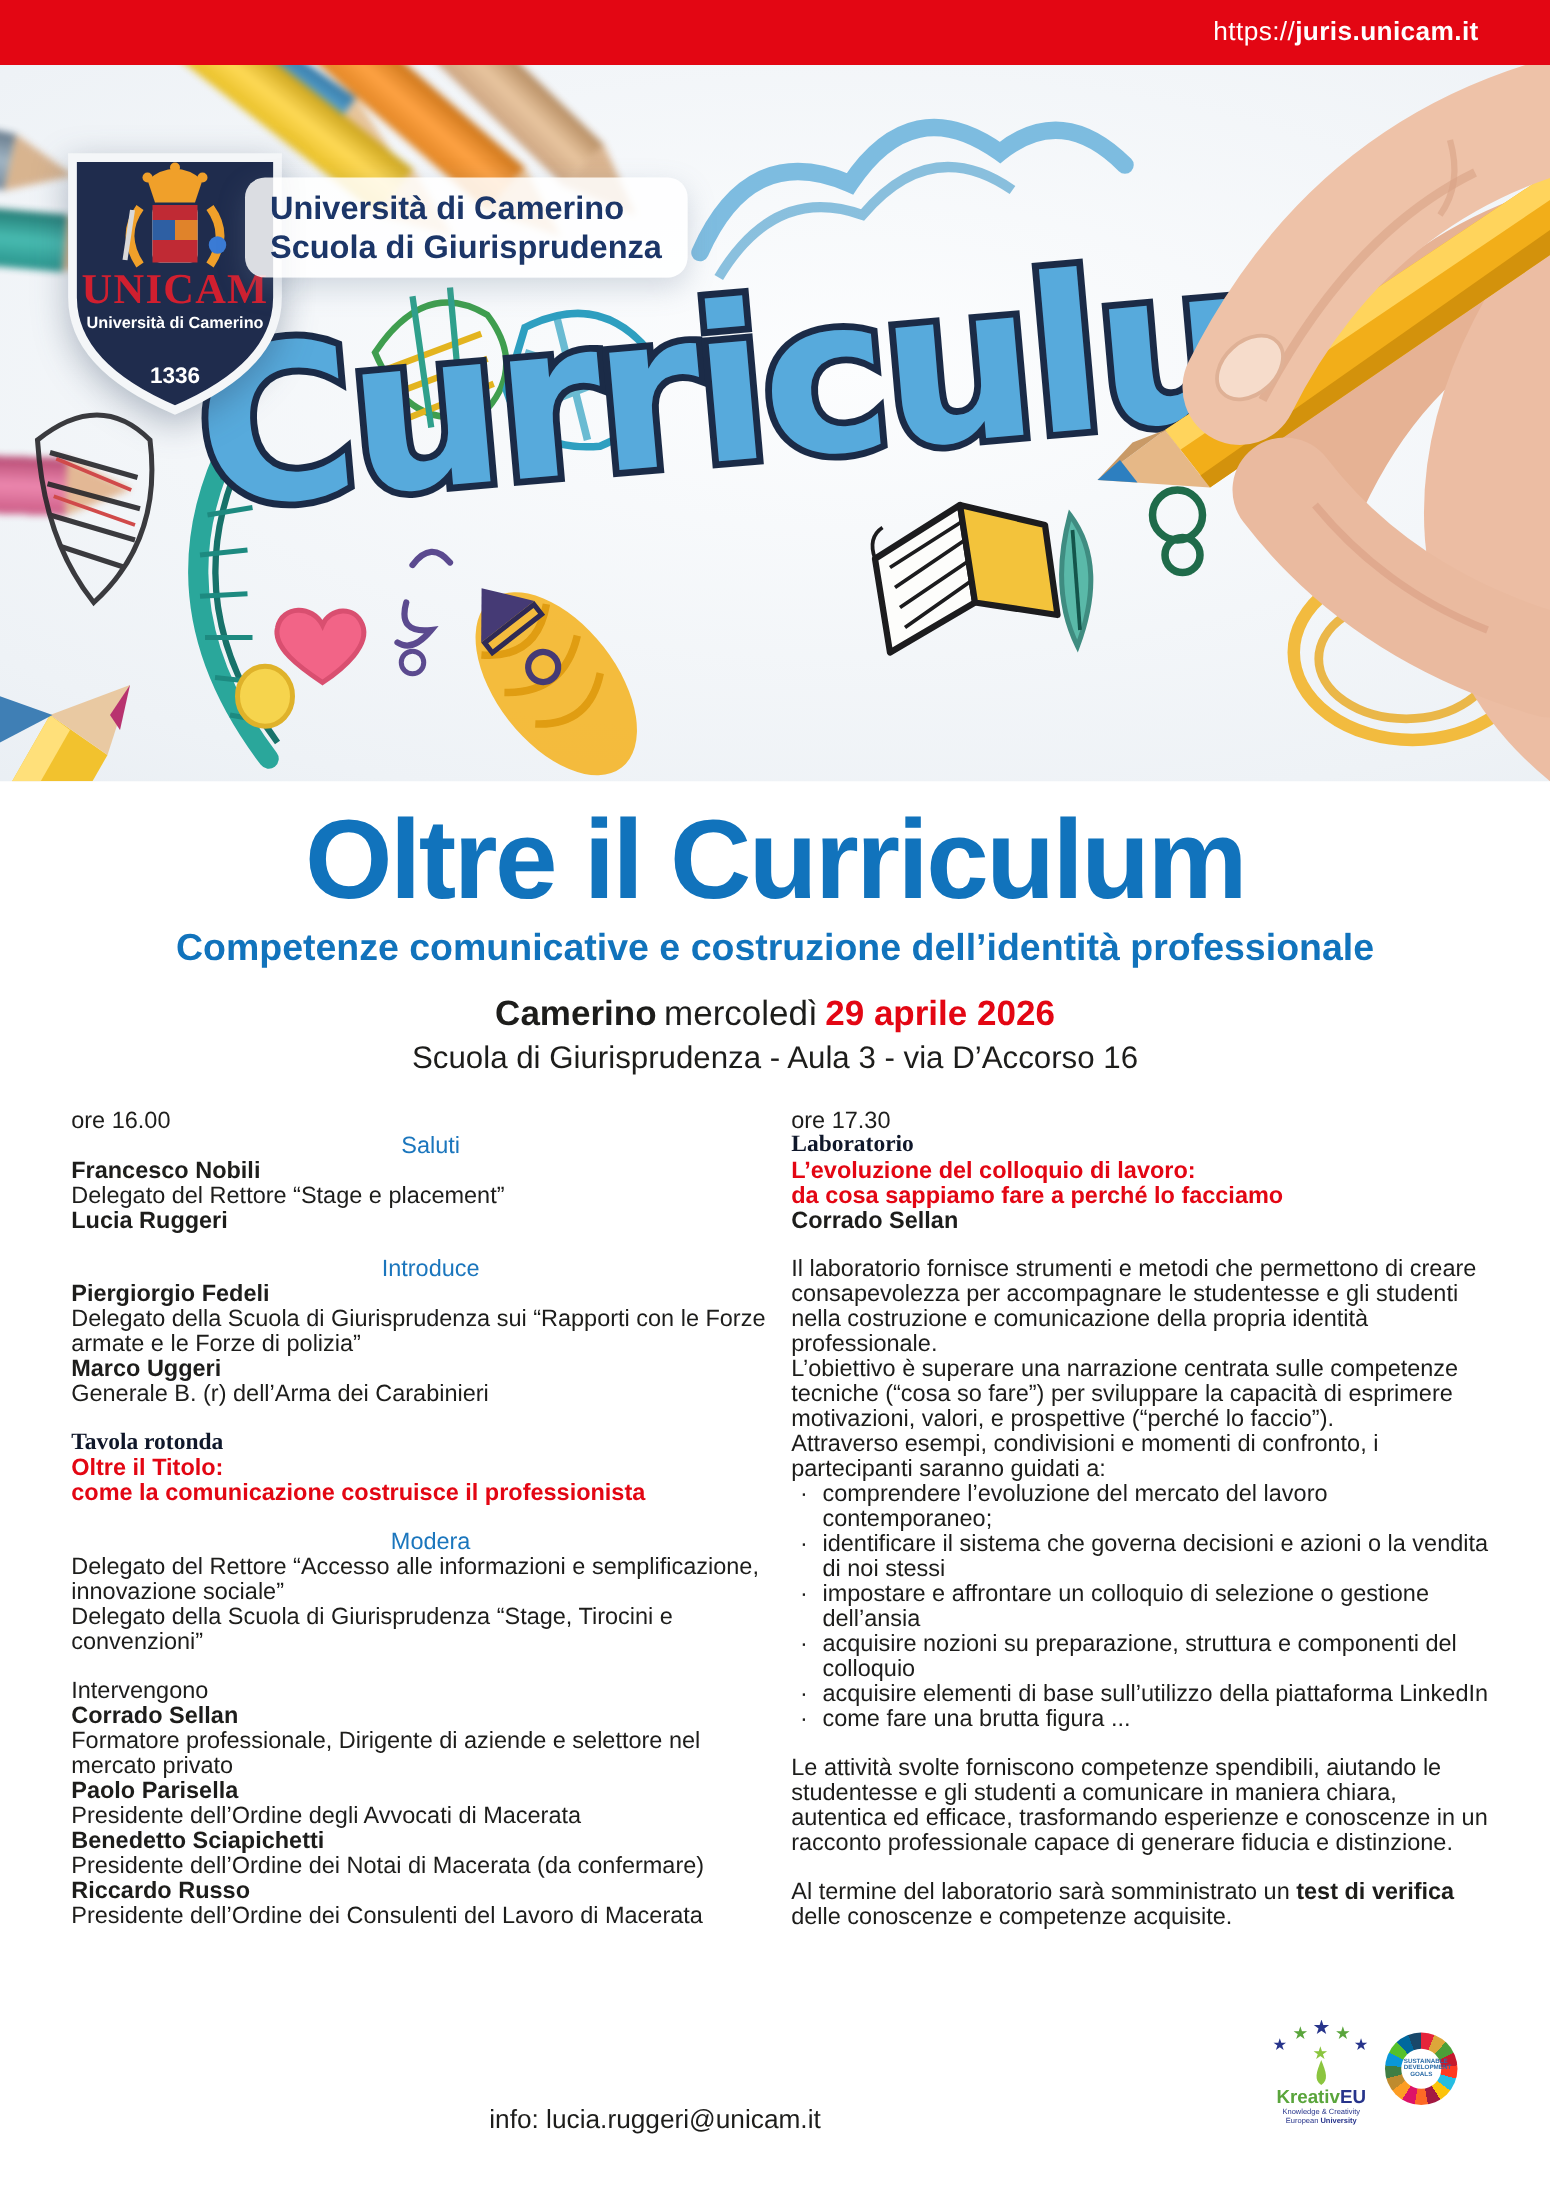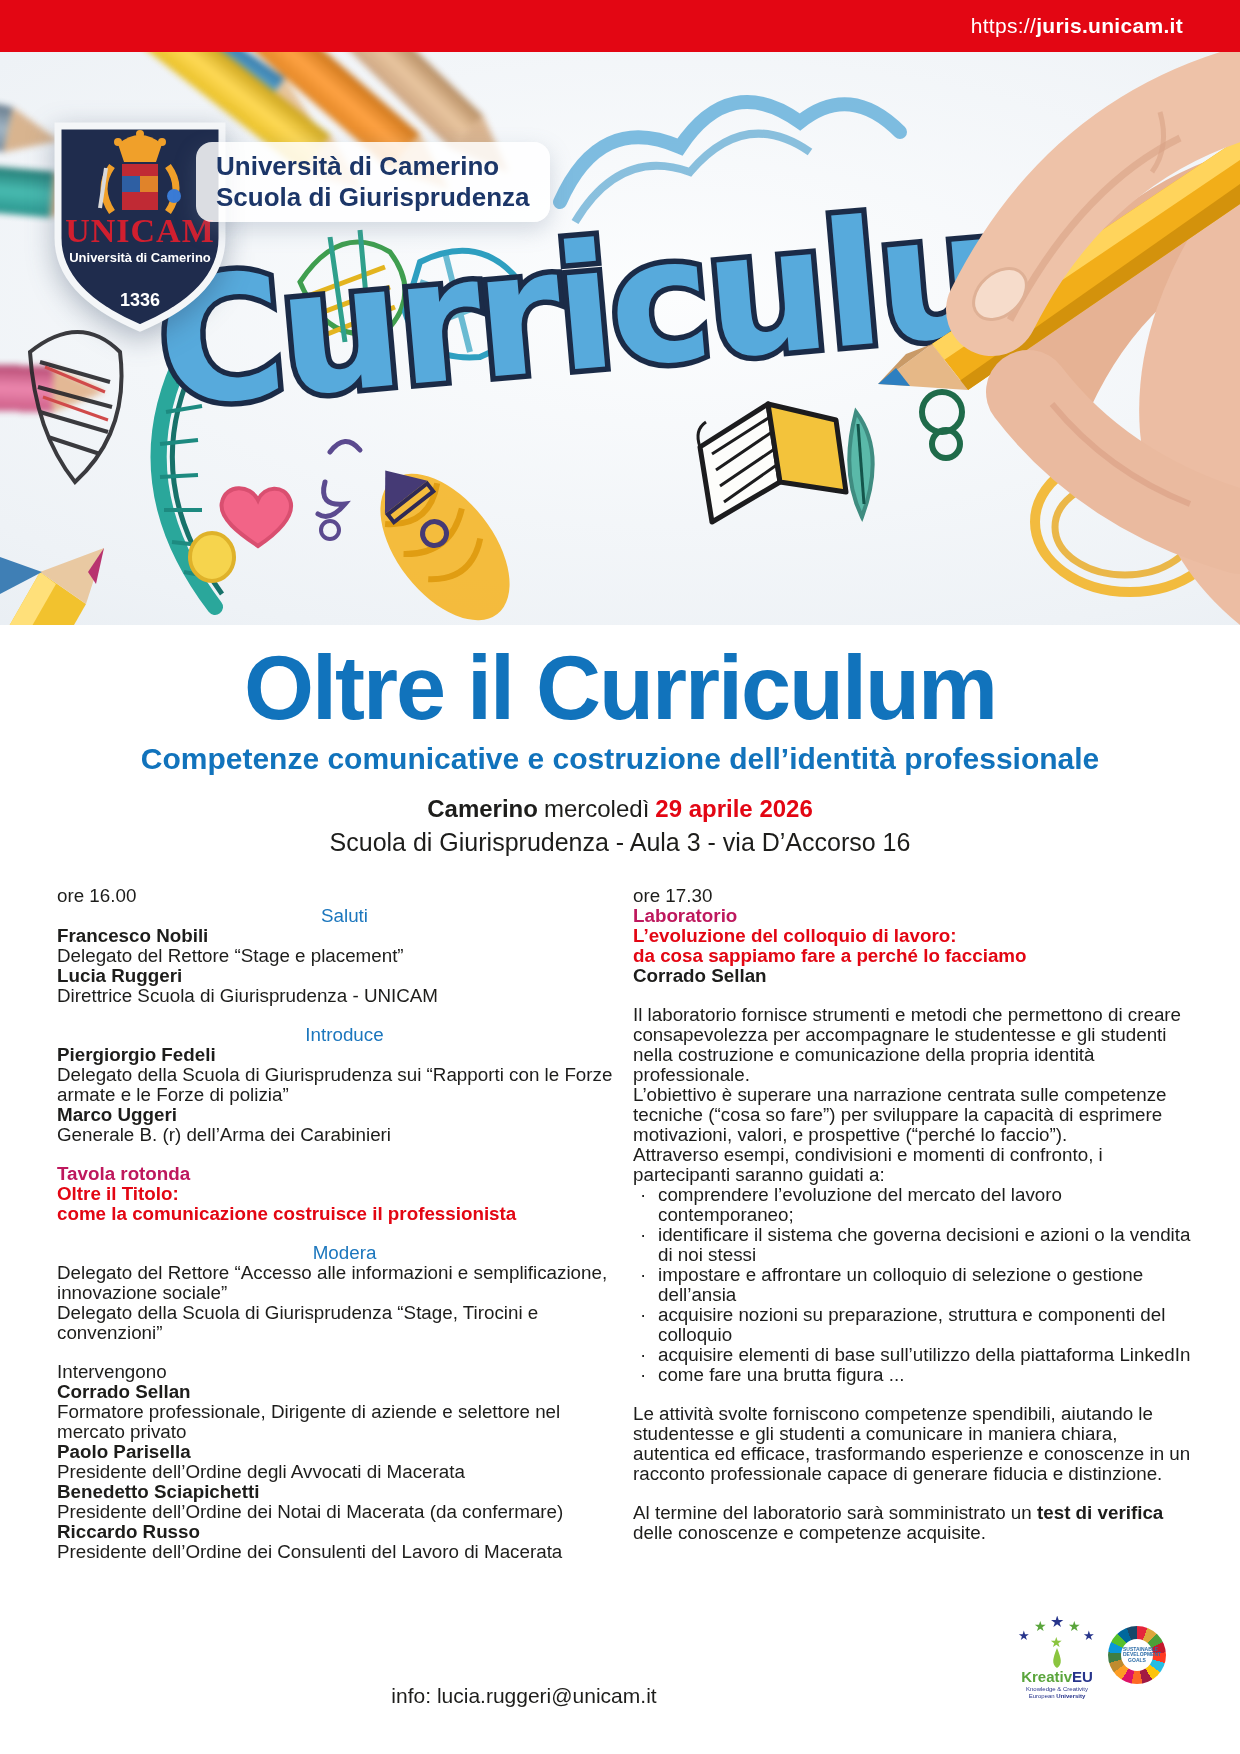--- a/index.html
+++ b/index.html
@@ -27,34 +27,34 @@
   .badge{position:absolute;left:50px;top:66px;filter:drop-shadow(0 8px 14px rgba(40,60,90,.35));}
   .pill{position:absolute;left:196px;top:90px;background:rgba(255,255,255,.84);border-radius:16px;
         padding:9px 20px;box-shadow:0 8px 22px rgba(110,130,155,.28);}
   .pill div{font-weight:bold;color:#1c3668;font-size:26px;line-height:31px;}
 
   
   .headline{position:absolute;left:0;top:625px;width:1240px;text-align:center;}
   .title{margin-top:18px;font-size:90px;line-height:1;font-weight:bold;letter-spacing:-2px;color:#1173BC;}
   .subtitle{margin-top:9px;font-size:30px;font-weight:bold;color:#1173BC;}
   .event{position:absolute;left:0;top:795px;width:1240px;text-align:center;}
-  .date-line{font-size:24px;}
+  .date-line{font-size:28px;}
   .date-line .city{font-weight:bold;}
   .date-line .day{margin:0 6px;}
   .date-line .date{font-weight:bold;color:#E30613;}
   .location{margin-top:5px;font-size:25px;}
 
   
   .col{position:absolute;top:886px;font-size:18.8px;line-height:20px;}
   .col-left{left:57px;width:575px;}
   .col-right{left:633px;width:560px;}
   .gap{margin-top:19px;}
   .t-bold{font-weight:bold;}
   .t-blue{color:#1B76BD;text-align:center;}
-  .t-blue-bold{color:#be185d;font-weight:bold;}
+  .t-blue-bold{color:#0f172a;font-weight:bold;font-family:Liberation Serif, serif;}
   .t-red-bold{color:#E30613;font-weight:bold;}
   .bullet{position:relative;padding-left:25px;}
   .bullet .dot{position:absolute;left:7px;top:0;}
 
   
   .info-line{position:absolute;left:0;top:1684px;width:1048px;text-align:center;font-size:21px;}
   .kreativ{position:absolute;left:1012px;top:1616px;}
   .sdg{position:absolute;left:1108px;top:1626px;width:58px;height:58px;}
   .sdg-ring{position:absolute;inset:0;border-radius:50%;}
   .sdg-hole{position:absolute;left:13px;top:13px;width:32px;height:32px;border-radius:50%;background:#fff;
@@ -217,21 +217,20 @@
   <div class="date-line"><span class="city">Camerino</span><span class="day">mercoledì</span><span class="date">29 aprile 2026</span></div>
   <div class="location">Scuola di Giurisprudenza - Aula 3 - via D’Accorso 16</div>
 </div>
 
 <div class="col col-left">
   <div>ore 16.00</div>
   <div class="t-blue">Saluti</div>
   <div class="t-bold">Francesco Nobili</div>
   <div>Delegato del Rettore “Stage e placement”</div>
   <div class="t-bold">Lucia Ruggeri</div>
-  <div>Direttrice Scuola di Giurisprudenza - UNICAM</div>
   <div class="t-blue gap">Introduce</div>
   <div class="t-bold">Piergiorgio Fedeli</div>
   <div>Delegato della Scuola di Giurisprudenza sui “Rapporti con le Forze armate e le Forze di polizia”</div>
   <div class="t-bold">Marco Uggeri</div>
   <div>Generale B. (r) dell’Arma dei Carabinieri</div>
   <div class="t-blue-bold gap">Tavola rotonda</div>
   <div class="t-red-bold">Oltre il Titolo:</div>
   <div class="t-red-bold">come la comunicazione costruisce il professionista</div>
   <div class="t-blue gap">Modera</div>
   <div>Delegato del Rettore “Accesso alle informazioni e semplificazione, innovazione sociale”</div>

